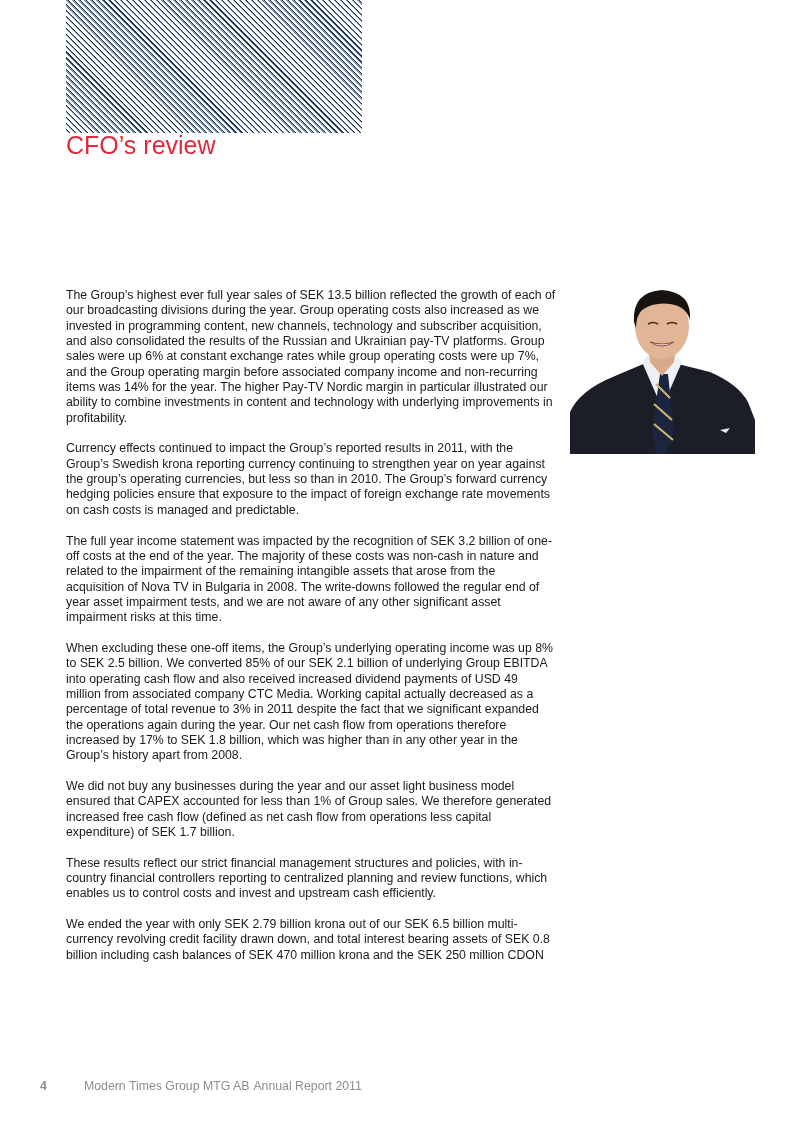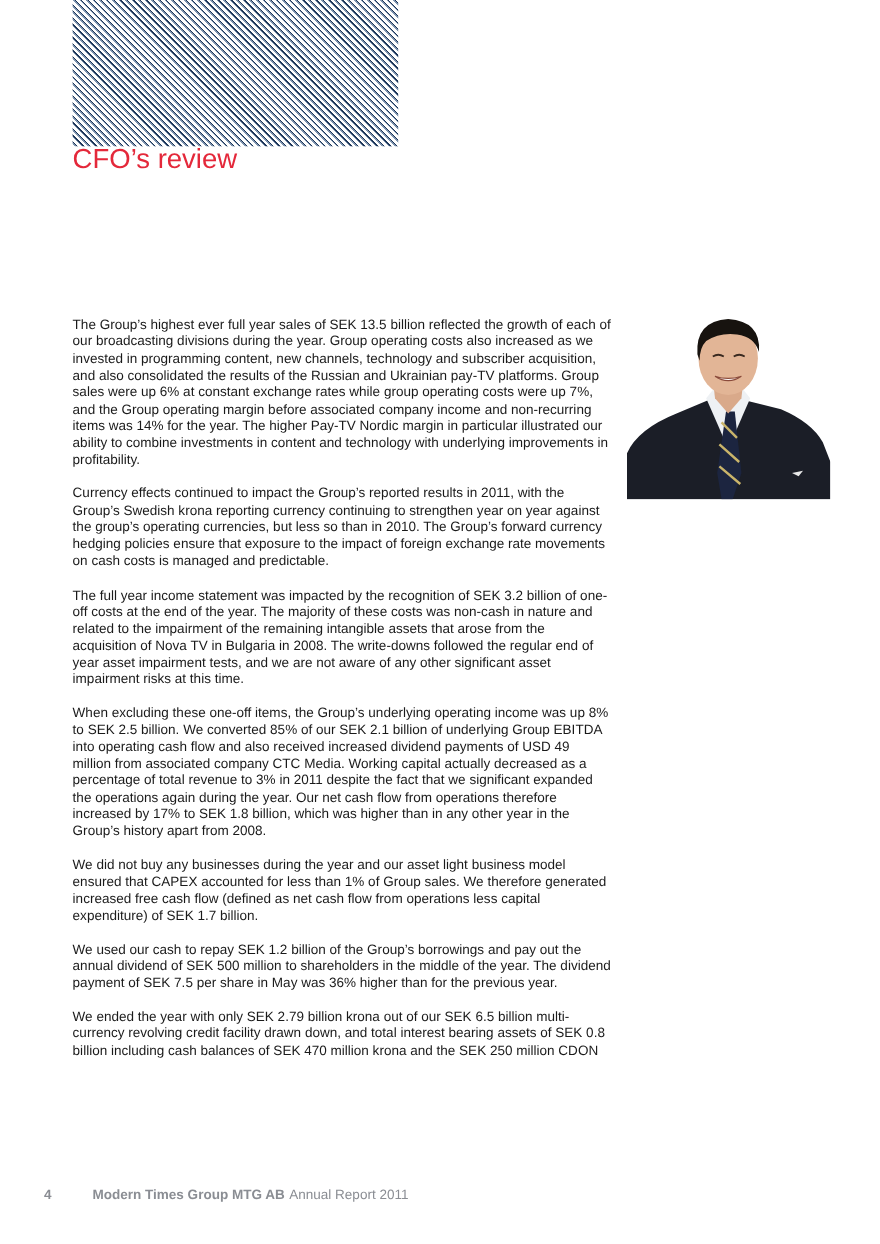--- a/index.html
+++ b/index.html
@@ -23,21 +23,21 @@
   }
   .body-text p { margin: 0 0 15.35px 0; }
   .photo {
     position: absolute; left: 570px; top: 280px; width: 185px; height: 174px;
     background: #ffffff; overflow: hidden;
   }
   .footer {
     position: absolute; left: 40px; top: 1079px; font-size: 12.3px; color: #8a8d93;
   }
   .footer .page-num { font-weight: bold; display: inline-block; width: 28px; }
-  .footer .company { font-weight: bold; padding-left: 16px; }
+  .footer .company { font-weight: normal; padding-left: 16px; }
   .footer .report { margin-left: 4px; }
 </style>
 </head>
 <body>
 
 <div class="hatch"></div>
 
 <h1 class="title">CFO’s review</h1>
 
 <div class="photo" aria-label="Portrait of the CFO in dark suit with striped tie">
@@ -62,19 +62,19 @@
     <path d="M150 150 l10 -2 l-4 5 Z" fill="#e9e9e9"></path>
   </svg>
 </div>
 
 <div class="body-text">
   <p>The Group’s highest ever full year sales of SEK 13.5 billion reflected the growth of each of our broadcasting divisions during the year. Group operating costs also increased as we invested in programming content, new channels, technology and subscriber acquisition, and also consolidated the results of the Russian and Ukrainian pay-TV platforms. Group sales were up 6% at constant exchange rates while group operating costs were up 7%, and the Group operating margin before associated company income and non-recurring items was 14% for the year. The higher Pay-TV Nordic margin in particular illustrated our ability to combine investments in content and technology with underlying improvements in profitability.</p>
   <p>Currency effects continued to impact the Group’s reported results in 2011, with the Group’s Swedish krona reporting currency continuing to strengthen year on year against the group’s operating currencies, but less so than in 2010. The Group’s forward currency hedging policies ensure that exposure to the impact of foreign exchange rate movements on cash costs is managed and predictable.</p>
   <p>The full year income statement was impacted by the recognition of SEK 3.2 billion of one-off costs at the end of the year. The majority of these costs was non-cash in nature and related to the impairment of the remaining intangible assets that arose from the acquisition of Nova TV in Bulgaria in 2008. The write-downs followed the regular end of year asset impairment tests, and we are not aware of any other significant asset impairment risks at this time.</p>
   <p>When excluding these one-off items, the Group’s underlying operating income was up 8% to SEK 2.5 billion. We converted 85% of our SEK 2.1 billion of underlying Group EBITDA into operating cash flow and also received increased dividend payments of USD 49 million from associated company CTC Media. Working capital actually decreased as a percentage of total revenue to 3% in 2011 despite the fact that we significant expanded the operations again during the year. Our net cash flow from operations therefore increased by 17% to SEK 1.8 billion, which was higher than in any other year in the Group’s history apart from 2008.</p>
   <p>We did not buy any businesses during the year and our asset light business model ensured that CAPEX accounted for less than 1% of Group sales. We therefore generated increased free cash flow (defined as net cash flow from operations less capital expenditure) of SEK 1.7 billion.</p>
-  <p>We used our cash to repay SEK 1.2 billion of the Group’s borrowings and pay out the annual dividend of SEK 500 million to shareholders in the middle of the year. The dividend payment of SEK 7.5 per share in May was 36% higher than for the previous year.</p>
+  <p>These results reflect our strict financial management structures and policies, with in-country financial controllers reporting to centralized planning and review functions, which enables us to control costs and invest and upstream cash efficiently.</p>
   <p>We ended the year with only SEK 2.79 billion krona out of our SEK 6.5 billion multi-currency revolving credit facility drawn down, and total interest bearing assets of SEK 0.8 billion including cash balances of SEK 470 million krona and the SEK 250 million CDON</p>
 </div>
 
 <div class="footer">
   <span class="page-num">4</span><span class="company">Modern Times Group MTG AB</span><span class="report">Annual Report 2011</span>
 </div>
 
 </body></html>

